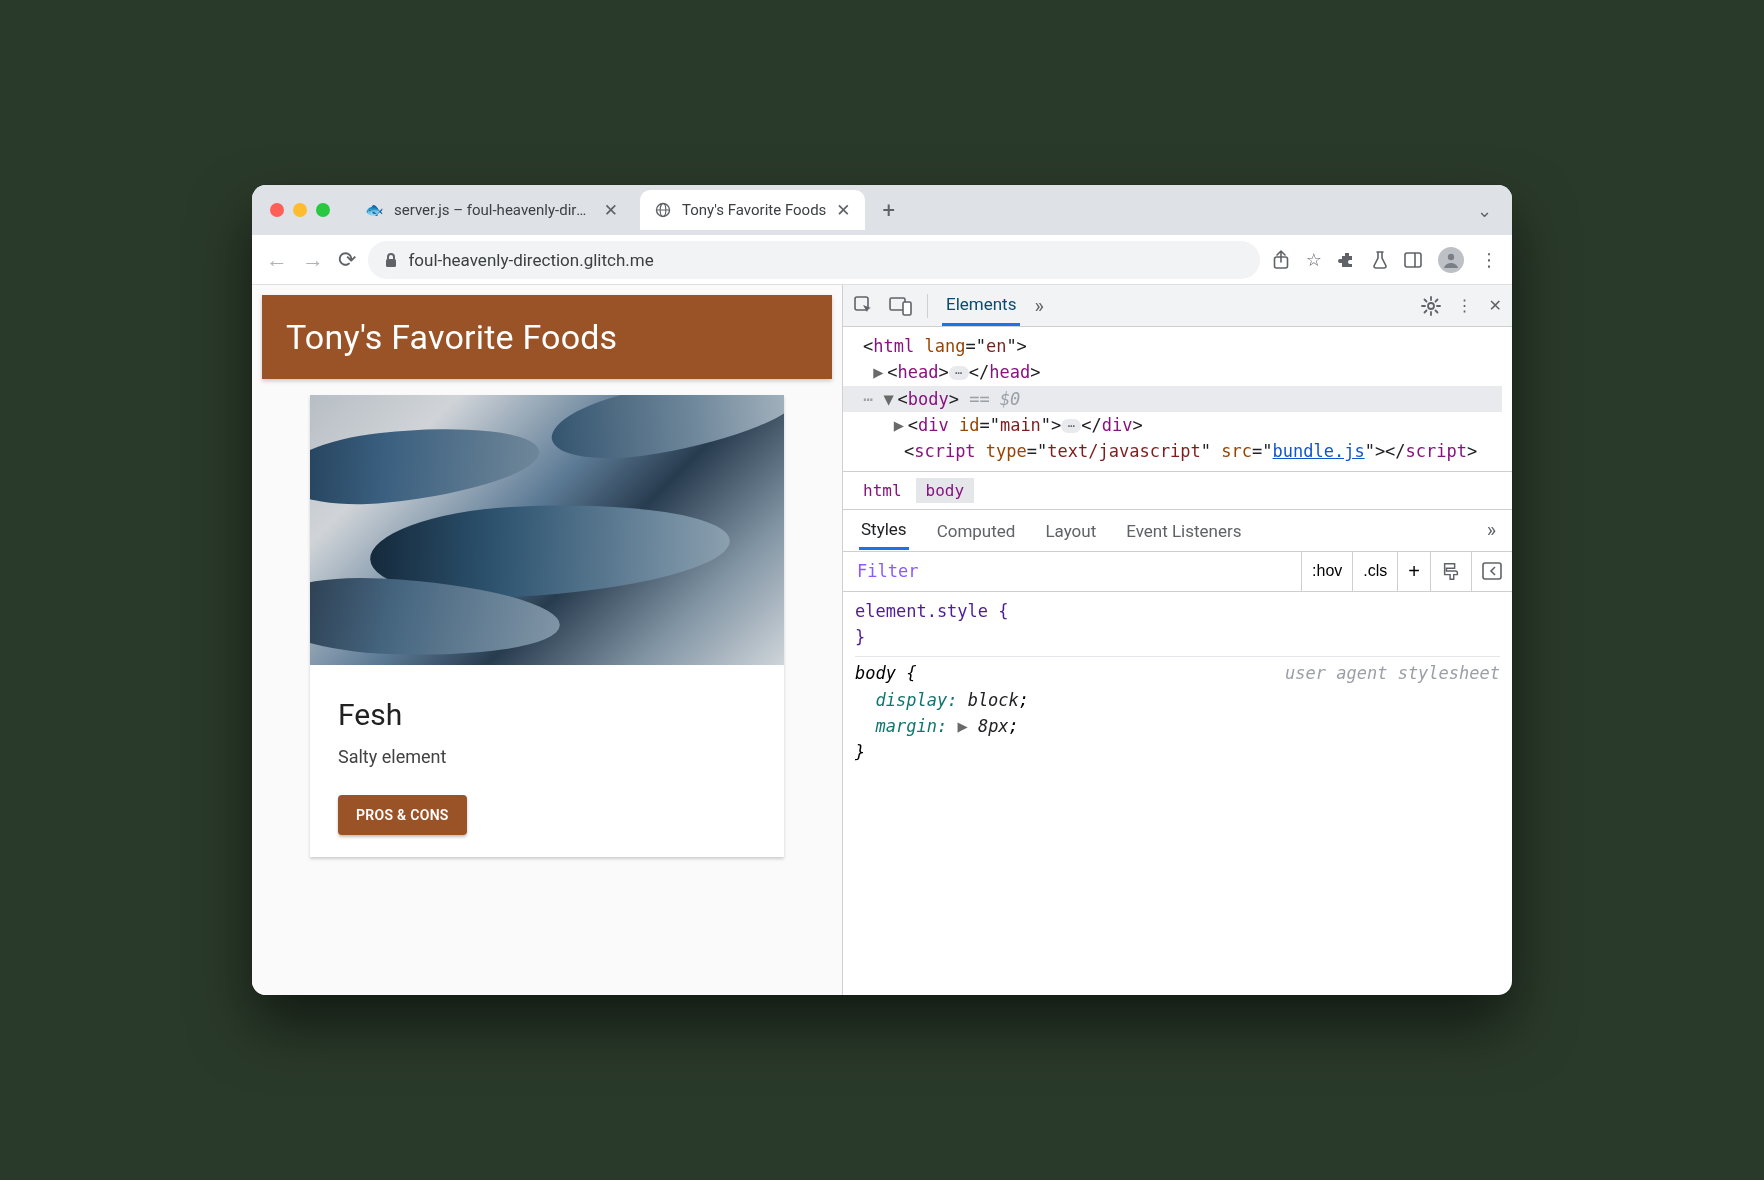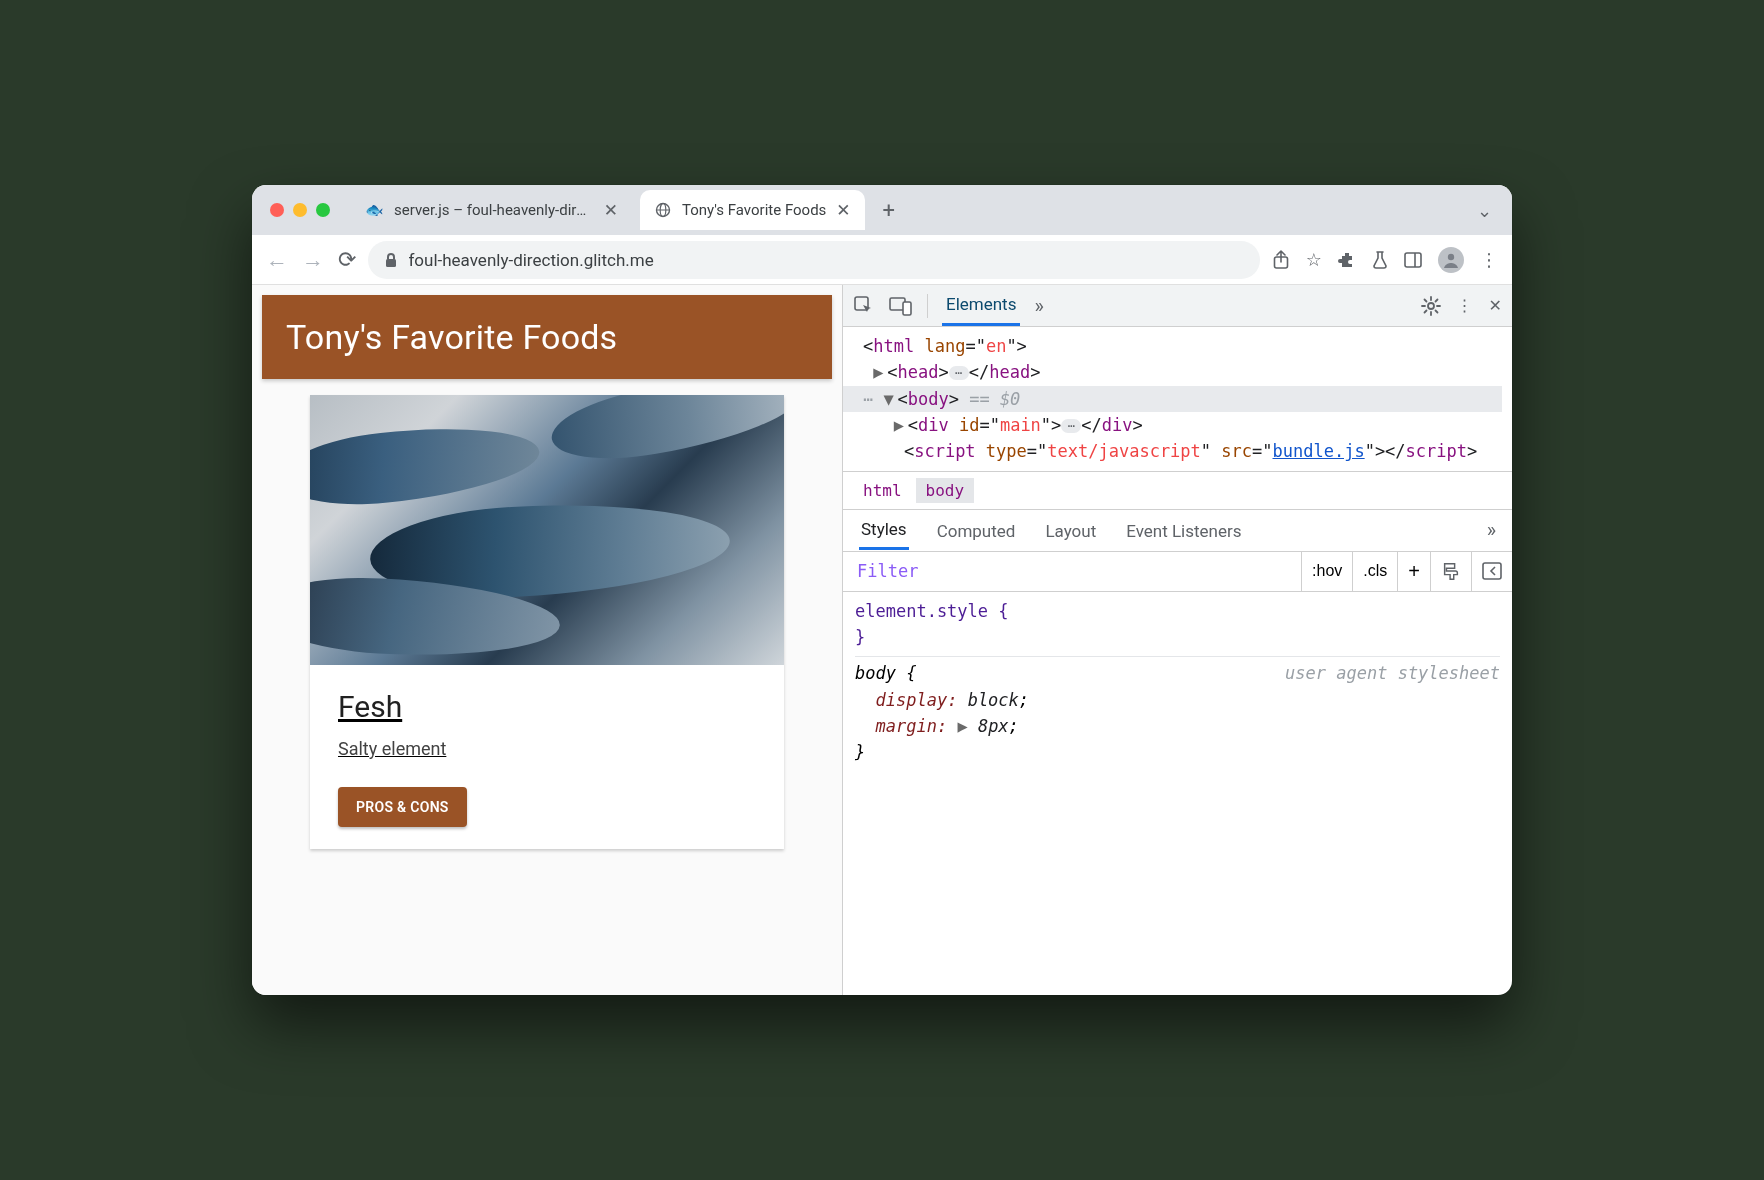--- a/index.html
+++ b/index.html
@@ -73,21 +73,21 @@
     font-family: Roboto, Arial, sans-serif;
     box-shadow:0 2px 4px rgba(0,0,0,.2);
   }
   .card {
     margin:16px 48px 0 48px; background:#fff;
     box-shadow:0 2px 3px rgba(0,0,0,.18);
     display:flex; flex-direction:column;
   }
   .card-img { height:270px; background:linear-gradient(135deg,#b7bec4 0%,#d0d4d8 20%,#5c7a95 45%,#283c4f 60%,#8093a3 80%,#cfd5da 100%); position:relative; overflow:hidden;}
   .fish { position:absolute; border-radius:40% 60% 60% 40% / 50% 50% 50% 50%; }
-  .card-body { padding:24px 28px 22px;text-decoration:underline; }
+  .card-body { padding:32px 28px 22px; }
   .card-body h2 { font-size:30px; font-weight:400; color:#212121; margin-bottom:14px; }
   .card-body p { font-size:18px; color:#424242; margin-bottom:28px; }
   .btn { display:inline-block; background:#9a5326; color:#fff; font-weight:600; font-size:14px; padding:12px 18px; border-radius:4px; letter-spacing:.3px; box-shadow:0 2px 3px rgba(0,0,0,.25);}
 
   
   .devtools { flex:1; display:flex; flex-direction:column; border-left:1px solid #cfcfcf; min-width:0;}
   .dt-toolbar {
     height:42px; background:#f1f3f4; display:flex; align-items:center;
     border-bottom:1px solid #cfcfcf; padding:0 10px; gap:14px; color:#5f6368;
   }
@@ -98,21 +98,21 @@
 
   .dom {
     font-family: Menlo, Consolas, monospace; font-size:17px;
     padding:6px 10px 6px 20px; line-height:1.55; color:#202124;
     flex:0 0 auto;
   }
   .dom .line { white-space:pre; }
   .dom .gray { color:#9aa0a6; }
   .dom .tag { color:#881280; }
   .dom .attrn { color:#994500; }
-  .dom .attrv { color:#ef4444; }
+  .dom .attrv { color:#7f1d1d; }
   .dom .sel { color:#9aa0a6; font-style:italic; }
   .dom .arrow { color:#6a6a6a; display:inline-block; width:14px; }
   .dom .link { color:#1155cc; text-decoration:underline; }
   .dom .hl { background:#e8eaed; display:block; margin-left:-20px; padding-left:20px;}
   .dom .ell { display:inline-flex; align-items:center; justify-content:center; background:#e8eaed; color:#5f6368; width:20px; height:14px; border-radius:7px; font-size:12px; vertical-align:middle;}
 
   .crumbs {
     border-top:1px solid #cfcfcf; border-bottom:1px solid #cfcfcf;
     padding:6px 10px; display:flex; gap:4px;
     font-family: Menlo, Consolas, monospace; font-size:16px;
@@ -135,21 +135,21 @@
   .filter { flex:1; padding:0 14px; color:#8b5cf6; font-size:17px; border-right:1px solid #cfcfcf; height:100%; display:flex; align-items:center;}
   .styles-ctrl { padding:0 10px; color:#000000; font-size:16px; border-right:1px solid #cfcfcf; height:100%; display:flex; align-items:center; font-family: -apple-system, sans-serif;}
   .styles-ctrl:last-child { border-right:none;}
 
   .styles {
     font-family: Menlo, Consolas, monospace; font-size:17px;
     padding:6px 12px; line-height:1.55; flex:1;
   }
   .styles .sel2 { color:#4c1d95; }
   .styles .ua { float:right; color:#9aa0a6; font-style:italic; }
-  .styles .prop { color:#7f1d1d; }
+  .styles .prop { color:#0f766e; }
   .styles .val { color:#202124; }
   .rule2 { border-top:1px solid #e4e6e9; margin-top:6px; padding-top:3px; font-style:italic;}
   .small-arrow { color:#6a6a6a; font-style:normal; }
 
   svg { display:block; }
 </style>
 </head>
 <body>
 
 <div class="window">

